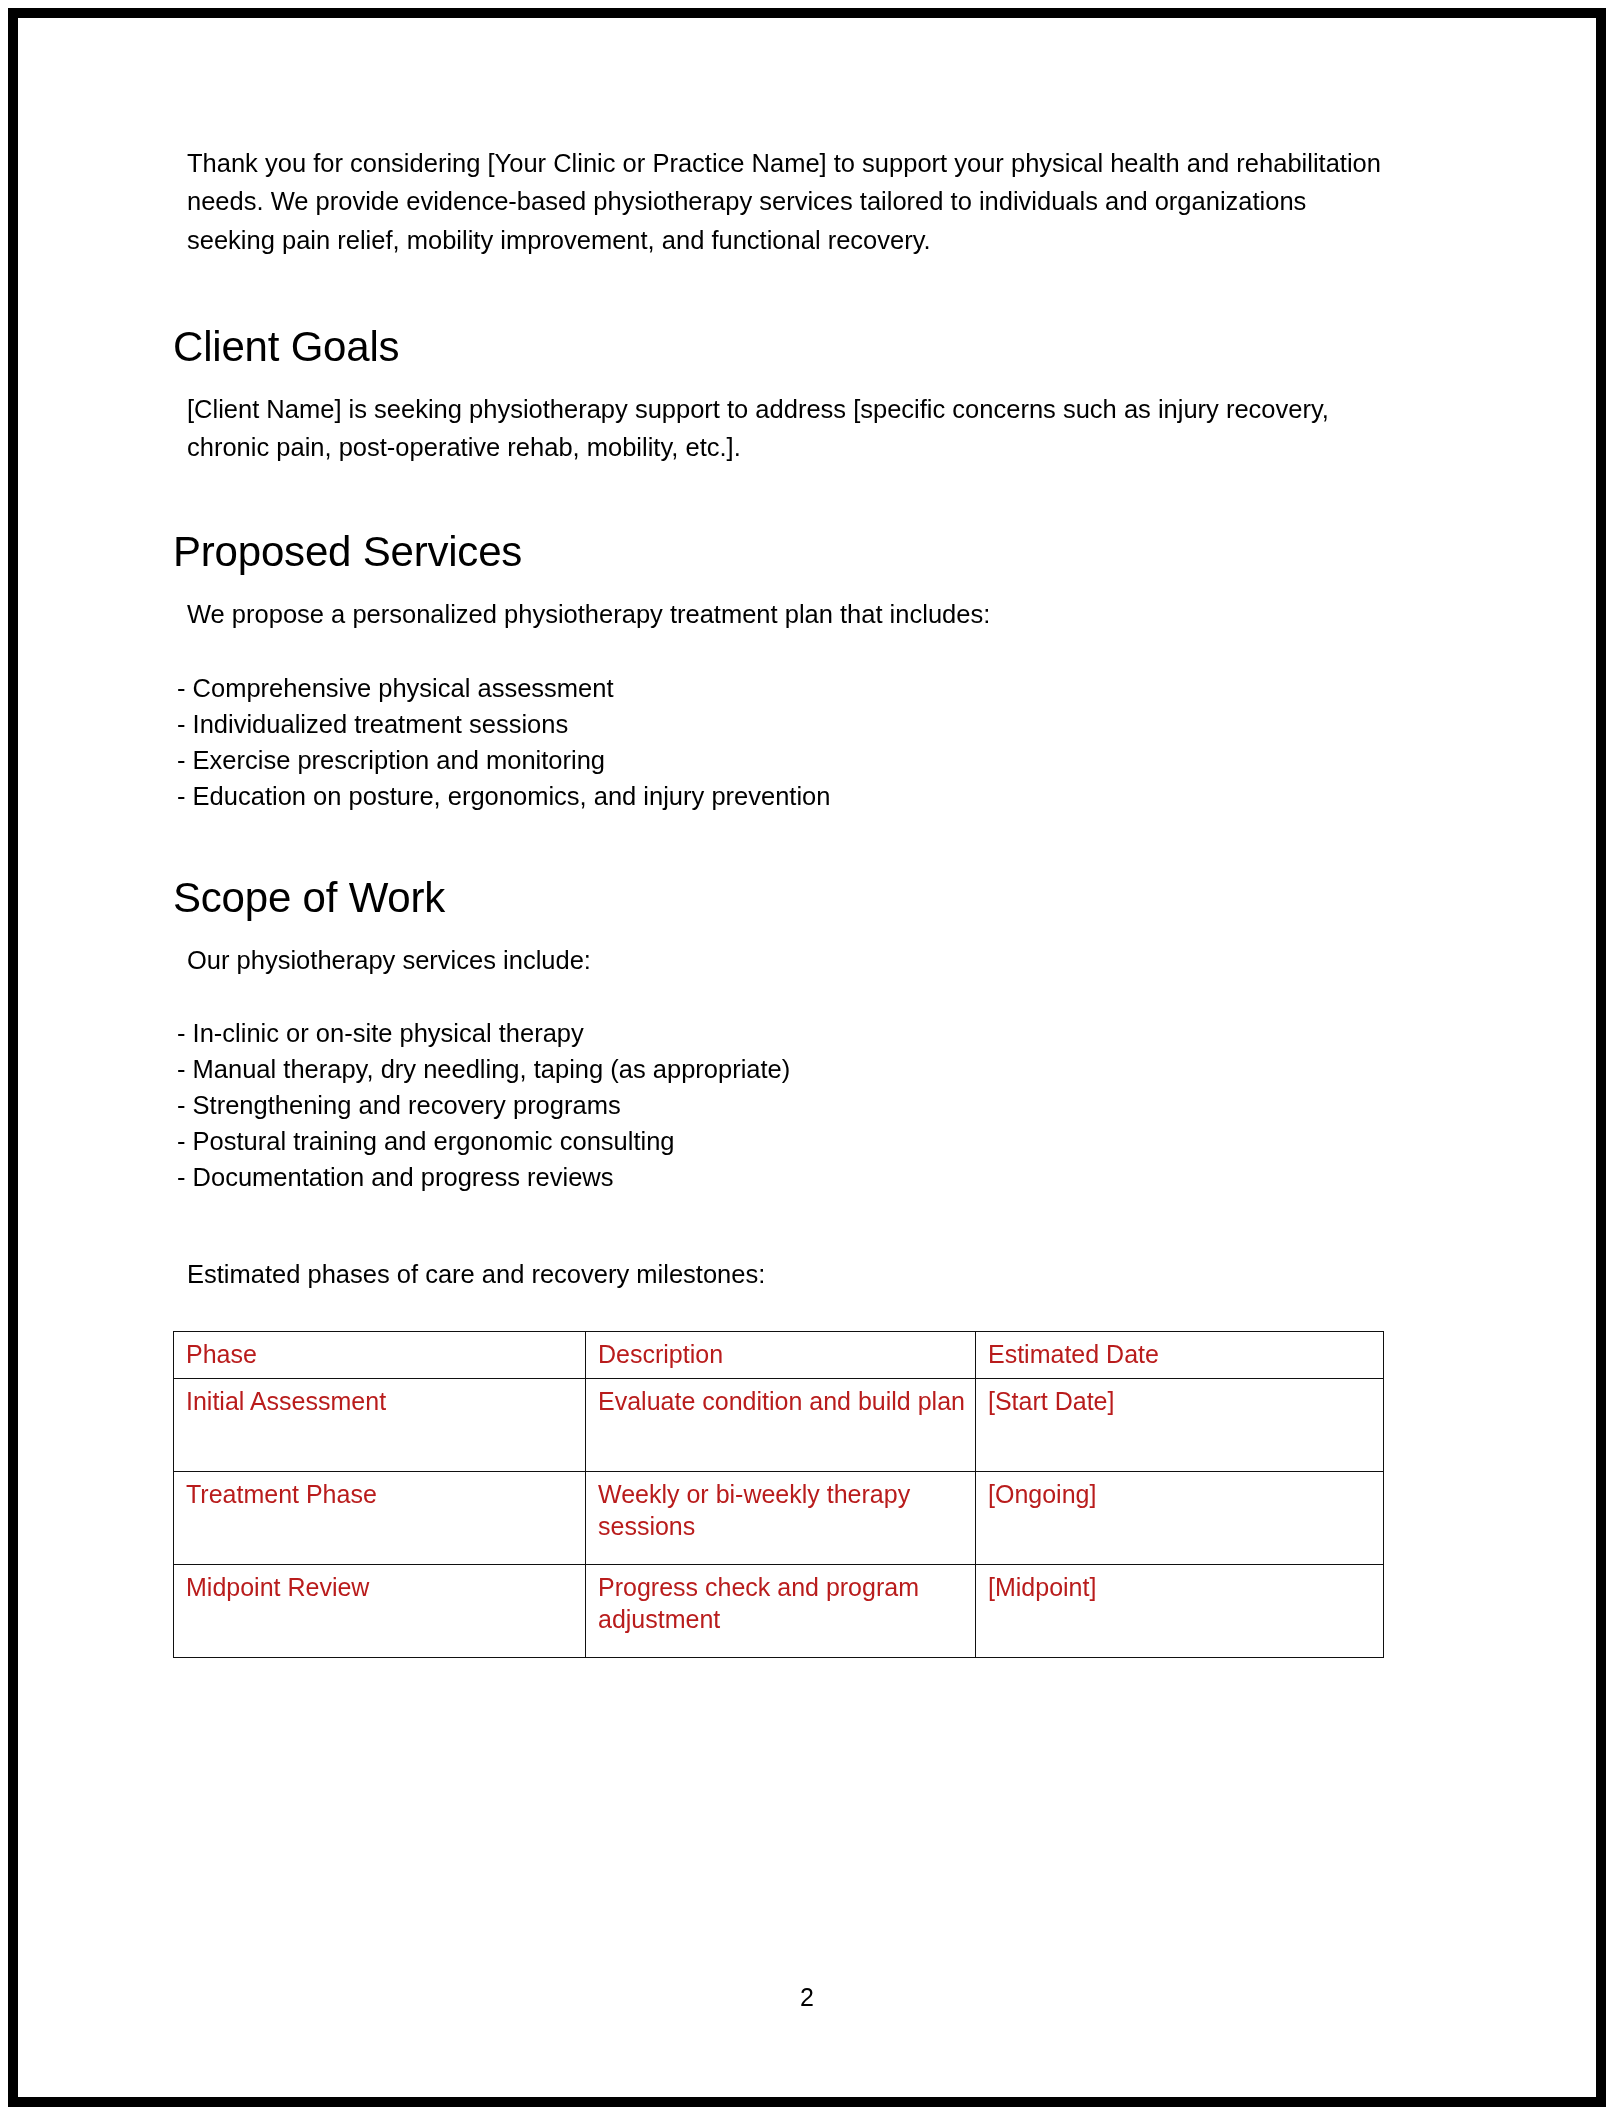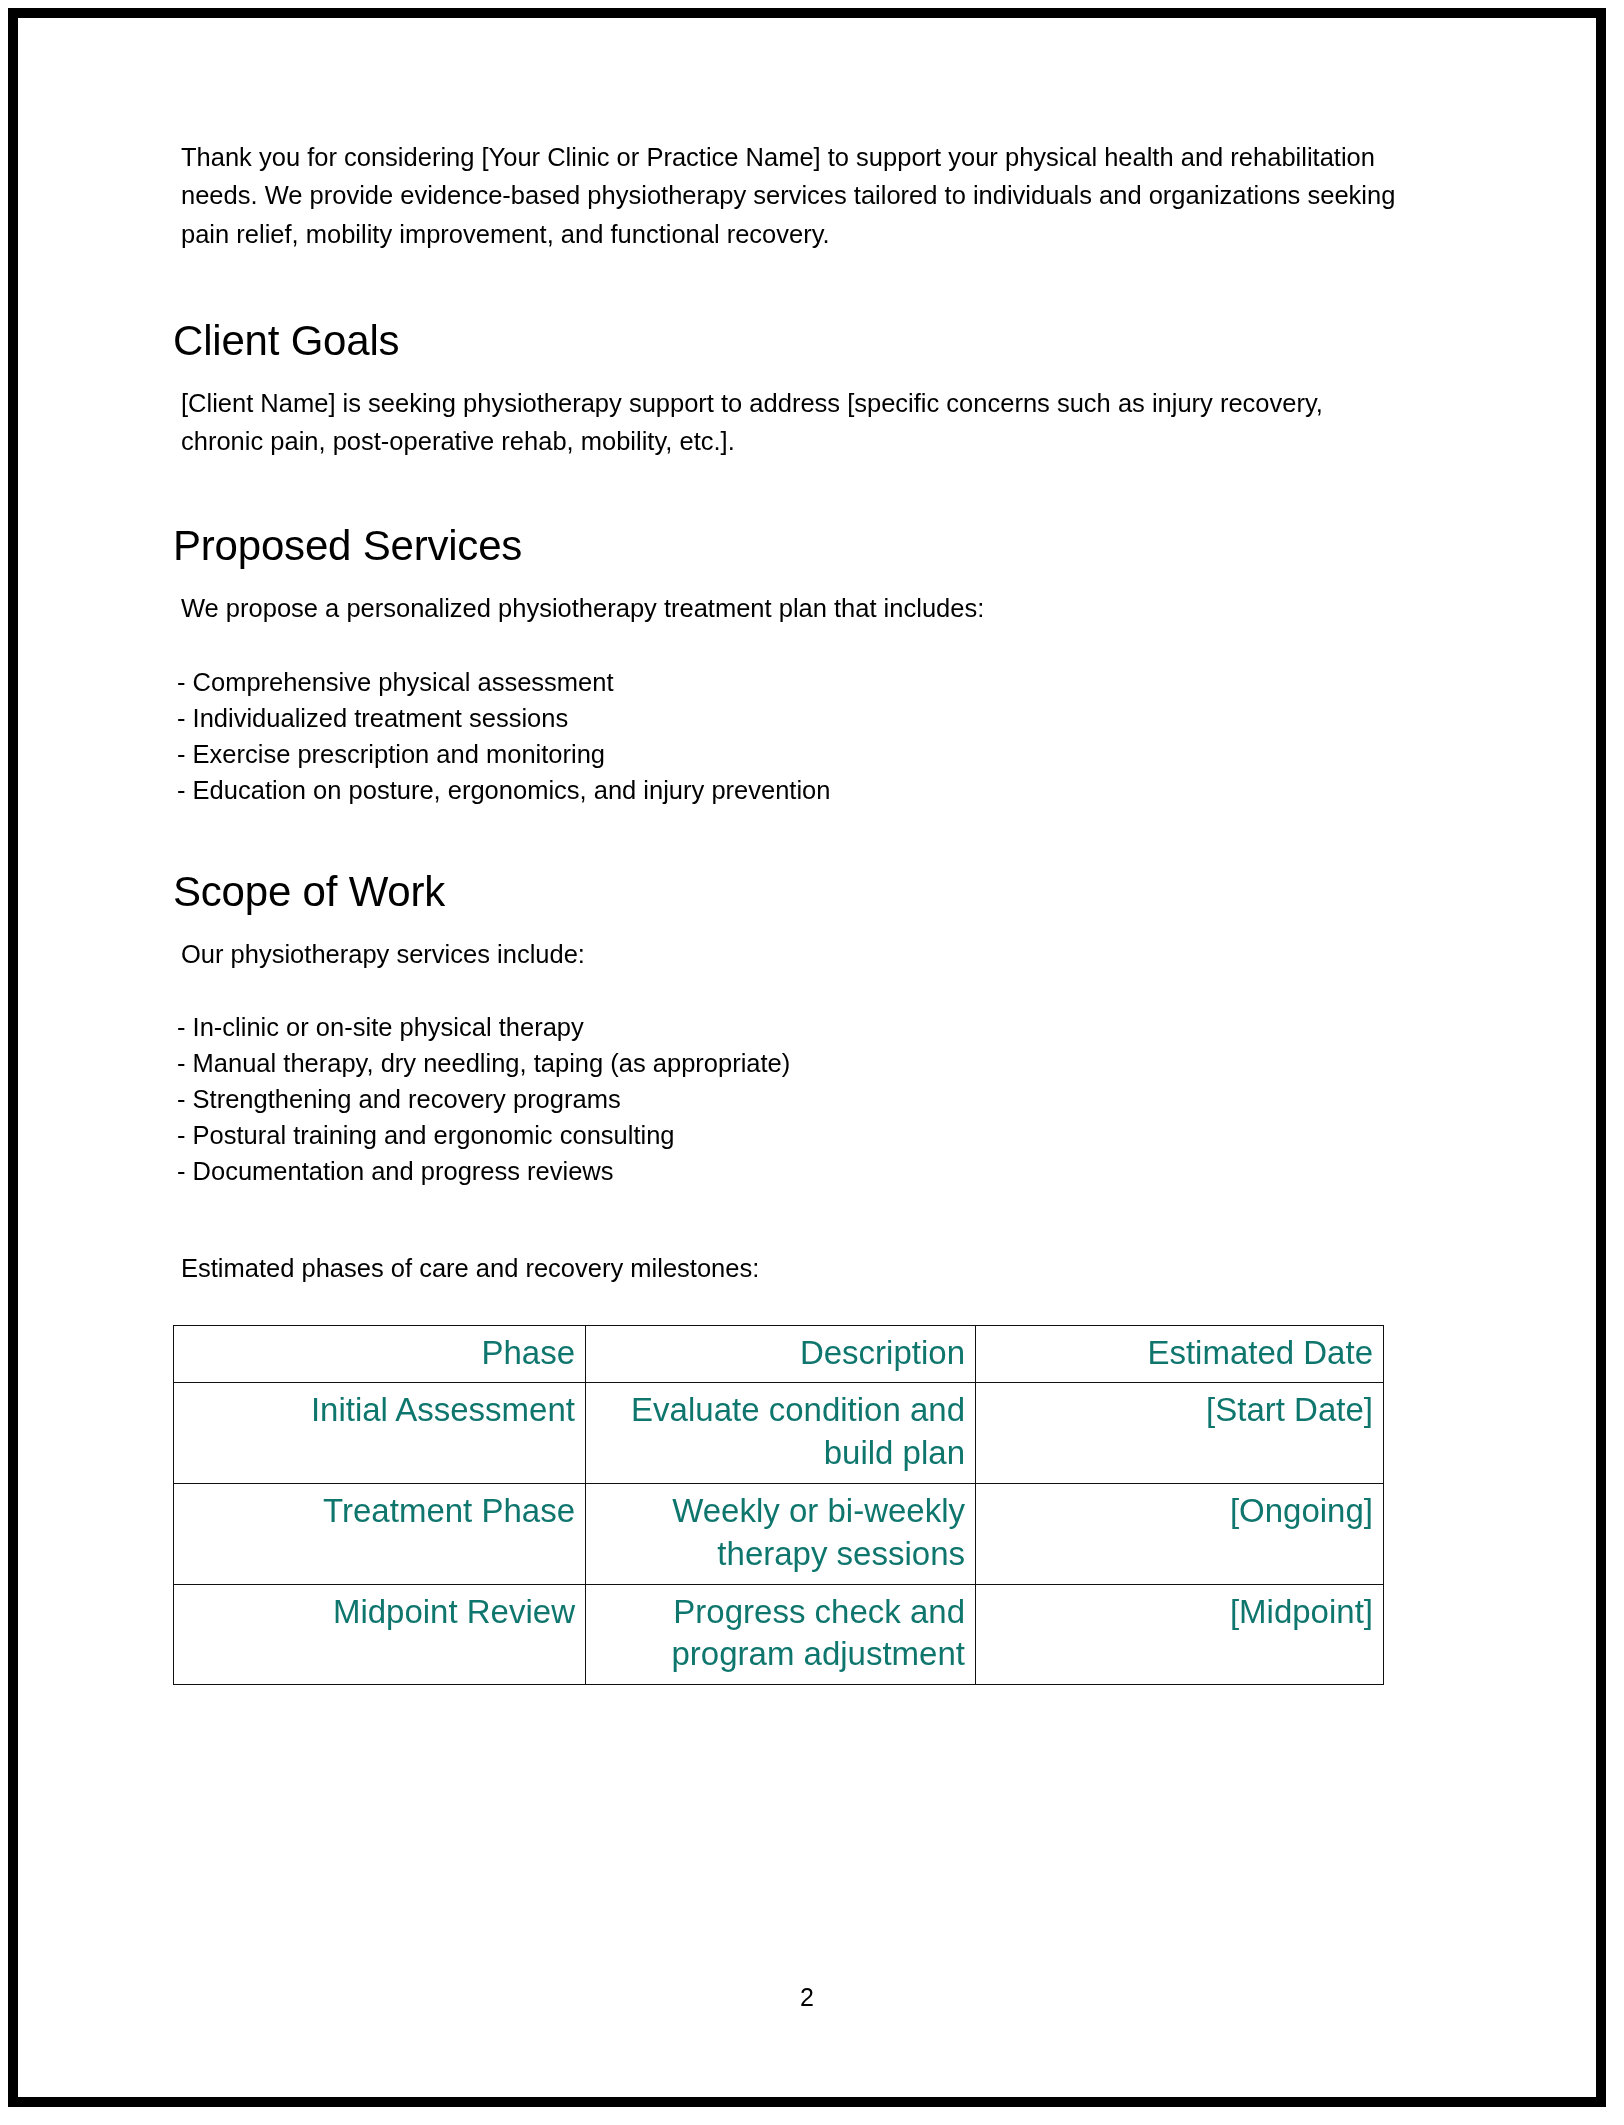--- a/index.html
+++ b/index.html
@@ -45,21 +45,21 @@
   .section {
     margin-bottom: 0;
   }
 
   .section-gap-intro { margin-bottom: 64px; }
   .section-gap { margin-bottom: 62px; }
 
   p.body-text {
     font-size: 25.5px;
     line-height: 1.50;
-    margin: 8px;
+    margin: 14px;
     color: #000000;
   }
 
   ul.dash-list {
     list-style: none;
     margin: 38px 0 0 0;
     padding: 0;
   }
   ul.dash-list li {
     font-size: 25.5px;
@@ -76,27 +76,27 @@
     margin-top: 38px;
     table-layout: fixed;
   }
   .timeline-table col.c1 { width: 412px; }
   .timeline-table col.c2 { width: 390px; }
   .timeline-table col.c3 { width: 408px; }
 
   .timeline-table td,
   .timeline-table th {
     border: 1.5px solid #111111;
-    font-size: 33px;
+    font-size: 25px;
     font-weight: 400;
-    text-align: right;
+    text-align: left;
     vertical-align: top;
     padding: 6px 10px 8px 12px;
     line-height: 1.30;
-    color: #0f766e;
+    color: #b91c1c;
   }
   .timeline-table thead th {
     padding-bottom: 7px;
   }
   .timeline-table tbody td {
     height: 78px;
   }
 
   .page-number {
     position: absolute;

